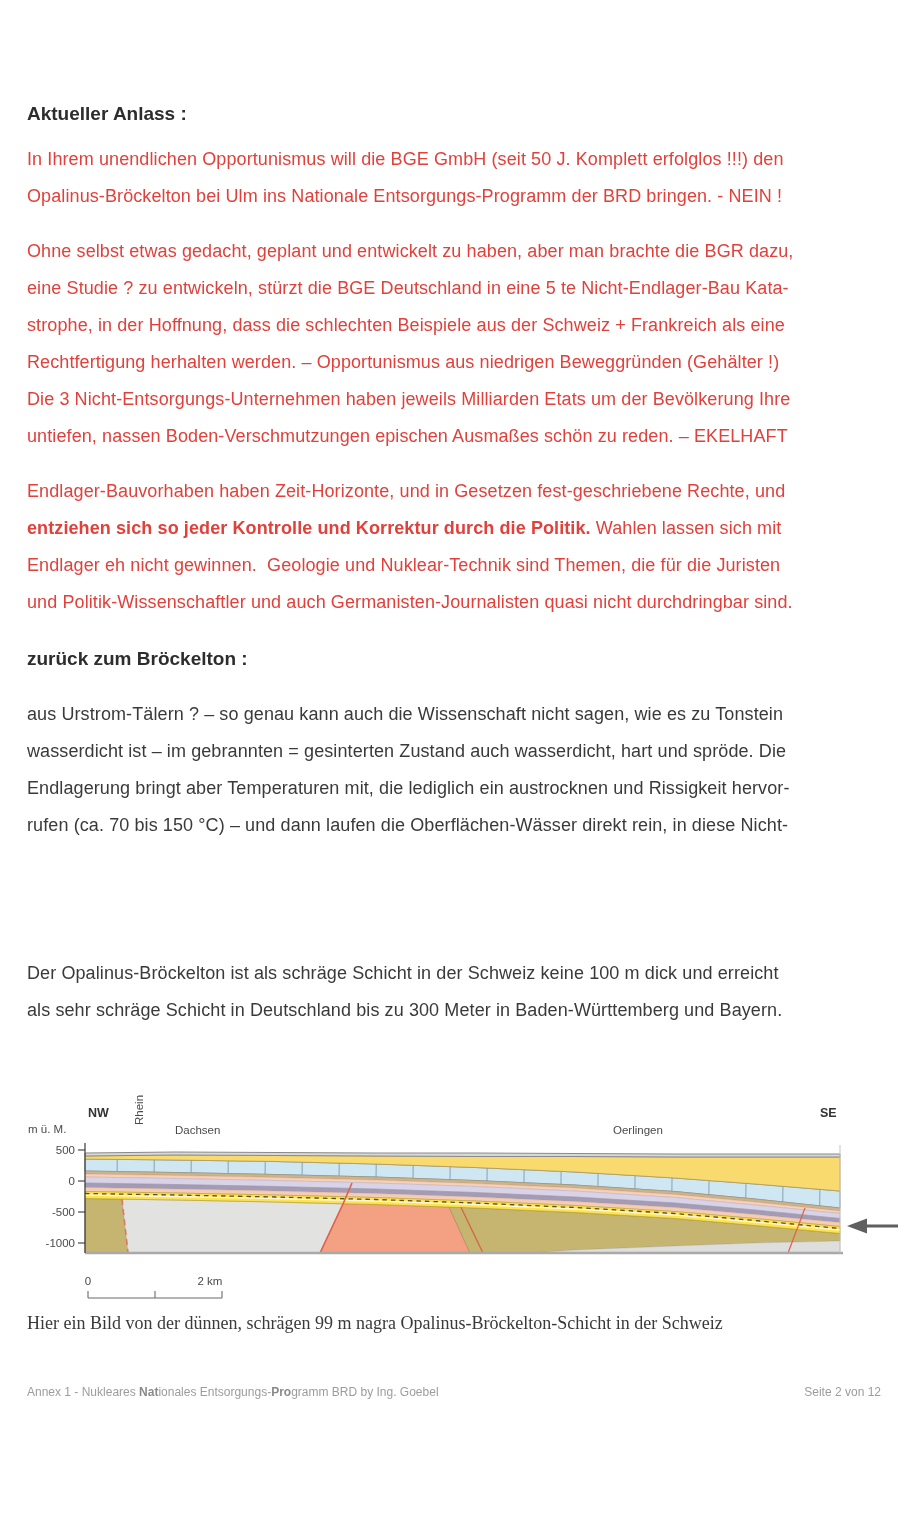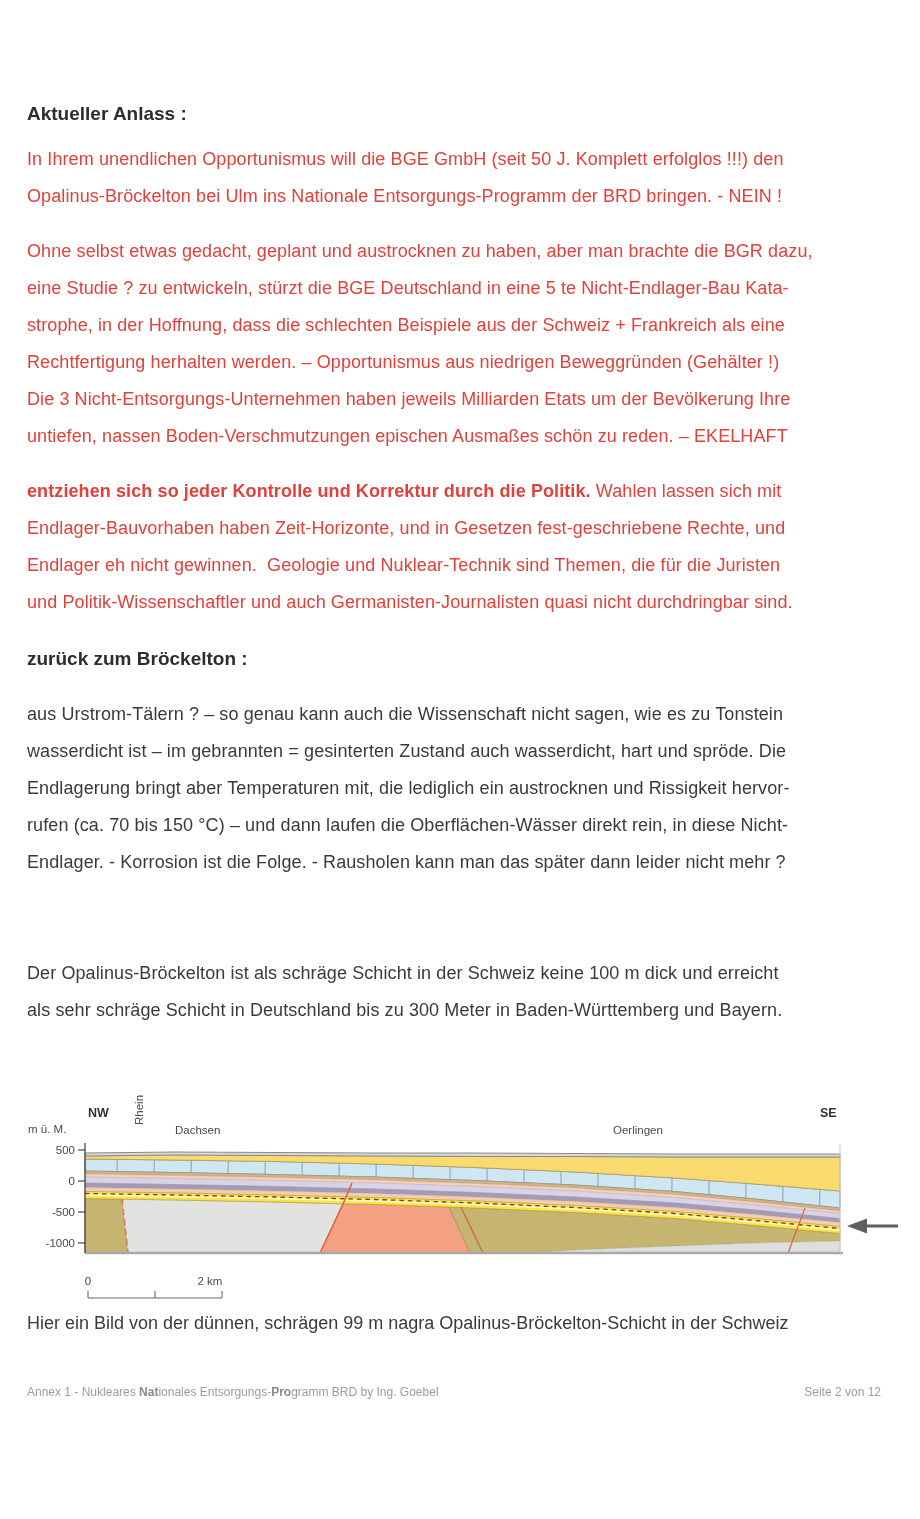--- a/index.html
+++ b/index.html
@@ -33,46 +33,45 @@
 <div class="page">
 
   <div class="block h1" style="top:103px;">Aktueller Anlass :</div>
 
   <div class="block para red" style="top:141px;">
       <div class="line">In Ihrem unendlichen Opportunismus will die BGE GmbH (seit 50 J. Komplett erfolglos !!!) den</div>
       <div class="line">Opalinus-Bröckelton bei Ulm ins Nationale Entsorgungs-Programm der BRD bringen. - NEIN !</div>
     </div>
 
   <div class="block para red" style="top:233px;">
-      <div class="line">Ohne selbst etwas gedacht, geplant und austrocknen zu haben, aber man brachte die BGR dazu,</div>
+      <div class="line">Ohne selbst etwas gedacht, geplant und entwickelt zu haben, aber man brachte die BGR dazu,</div>
       <div class="line">eine Studie ? zu entwickeln, stürzt die BGE Deutschland in eine 5 te Nicht-Endlager-Bau Kata-</div>
       <div class="line">strophe, in der Hoffnung, dass die schlechten Beispiele aus der Schweiz + Frankreich als eine</div>
       <div class="line">Rechtfertigung herhalten werden. – Opportunismus aus niedrigen Beweggründen (Gehälter !)</div>
     </div>
 
   <div class="block para red" style="top:381px;">
       <div class="line">Die 3 Nicht-Entsorgungs-Unternehmen haben jeweils Milliarden Etats um der Bevölkerung Ihre</div>
       <div class="line">untiefen, nassen Boden-Verschmutzungen epischen Ausmaßes schön zu reden. – EKELHAFT</div>
     </div>
 
   <div class="block para red" style="top:473px;">
+    <div class="line">Endlager-Bauvorhaben haben Zeit-Horizonte, und in Gesetzen fest-geschriebene Rechte, und</div>
     <div class="line"><span class="bold">entziehen sich so jeder Kontrolle und Korrektur durch die Politik.</span><span> Wahlen lassen sich mit</span></div>
-    <div class="line">Endlager-Bauvorhaben haben Zeit-Horizonte, und in Gesetzen fest-geschriebene Rechte, und</div>
     <div class="line">Endlager eh nicht gewinnen.  Geologie und Nuklear-Technik sind Themen, die für die Juristen</div>
     <div class="line">und Politik-Wissenschaftler und auch Germanisten-Journalisten quasi nicht durchdringbar sind.</div>
   </div>
 
   <div class="block h1" style="top:648px;">zurück zum Bröckelton :</div>
 
   <div class="block para body-text" style="top:696px;">
       <div class="line">aus Urstrom-Tälern ? – so genau kann auch die Wissenschaft nicht sagen, wie es zu Tonstein</div>
       <div class="line">wasserdicht ist – im gebrannten = gesinterten Zustand auch wasserdicht, hart und spröde. Die</div>
       <div class="line">Endlagerung bringt aber Temperaturen mit, die lediglich ein austrocknen und Rissigkeit hervor-</div>
       <div class="line">rufen (ca. 70 bis 150 °C) – und dann laufen die Oberflächen-Wässer direkt rein, in diese Nicht-</div>
-      <div class="line">Endlager. - Korrosion ist die Folge. - Rausholen kann man das später dann leider nicht mehr ?</div>
     </div>
 
   <div class="block para body-text" style="top:955px;">
       <div class="line">Der Opalinus-Bröckelton ist als schräge Schicht in der Schweiz keine 100 m dick und erreicht</div>
       <div class="line">als sehr schräge Schicht in Deutschland bis zu 300 Meter in Baden-Württemberg und Bayern.</div>
     </div>
 
   <div class="figure">
     <svg width="880" height="215" viewBox="0 0 880 215">
       <defs>
@@ -149,20 +148,20 @@
         <text x="185" y="190" font-size="11.5" fill="#4a4a4a" text-anchor="middle">2 km</text>
       </g>
 
       <g>
         <line x1="840" y1="131" x2="873" y2="131" stroke="#5f5f5f" stroke-width="3.2"></line>
         <polygon points="822,131 842,123.5 842,138.5" fill="#5f5f5f"></polygon>
       </g>
     </svg>
   </div>
 
-  <div class="block caption" style="top:1313px;">Hier ein Bild von der dünnen, schrägen 99 m nagra Opalinus-Bröckelton-Schicht in der Schweiz</div>
+  <div class="block caption" style="top:1313px;font-family:Liberation Serif, serif;">Hier ein Bild von der dünnen, schrägen 99 m nagra Opalinus-Bröckelton-Schicht in der Schweiz</div>
 
   <div class="footer">
     <span style="white-space:pre;"><span>Annex 1 - Nukleares </span><span class="seg-bold">Nat</span><span>ionales Entsorgungs-</span><span class="seg-bold">Pro</span><span>gramm BRD by Ing. Goebel</span></span>
     <span class="footer-right">Seite 2 von 12</span>
   </div>
 
 </div>
 
 </body></html>

